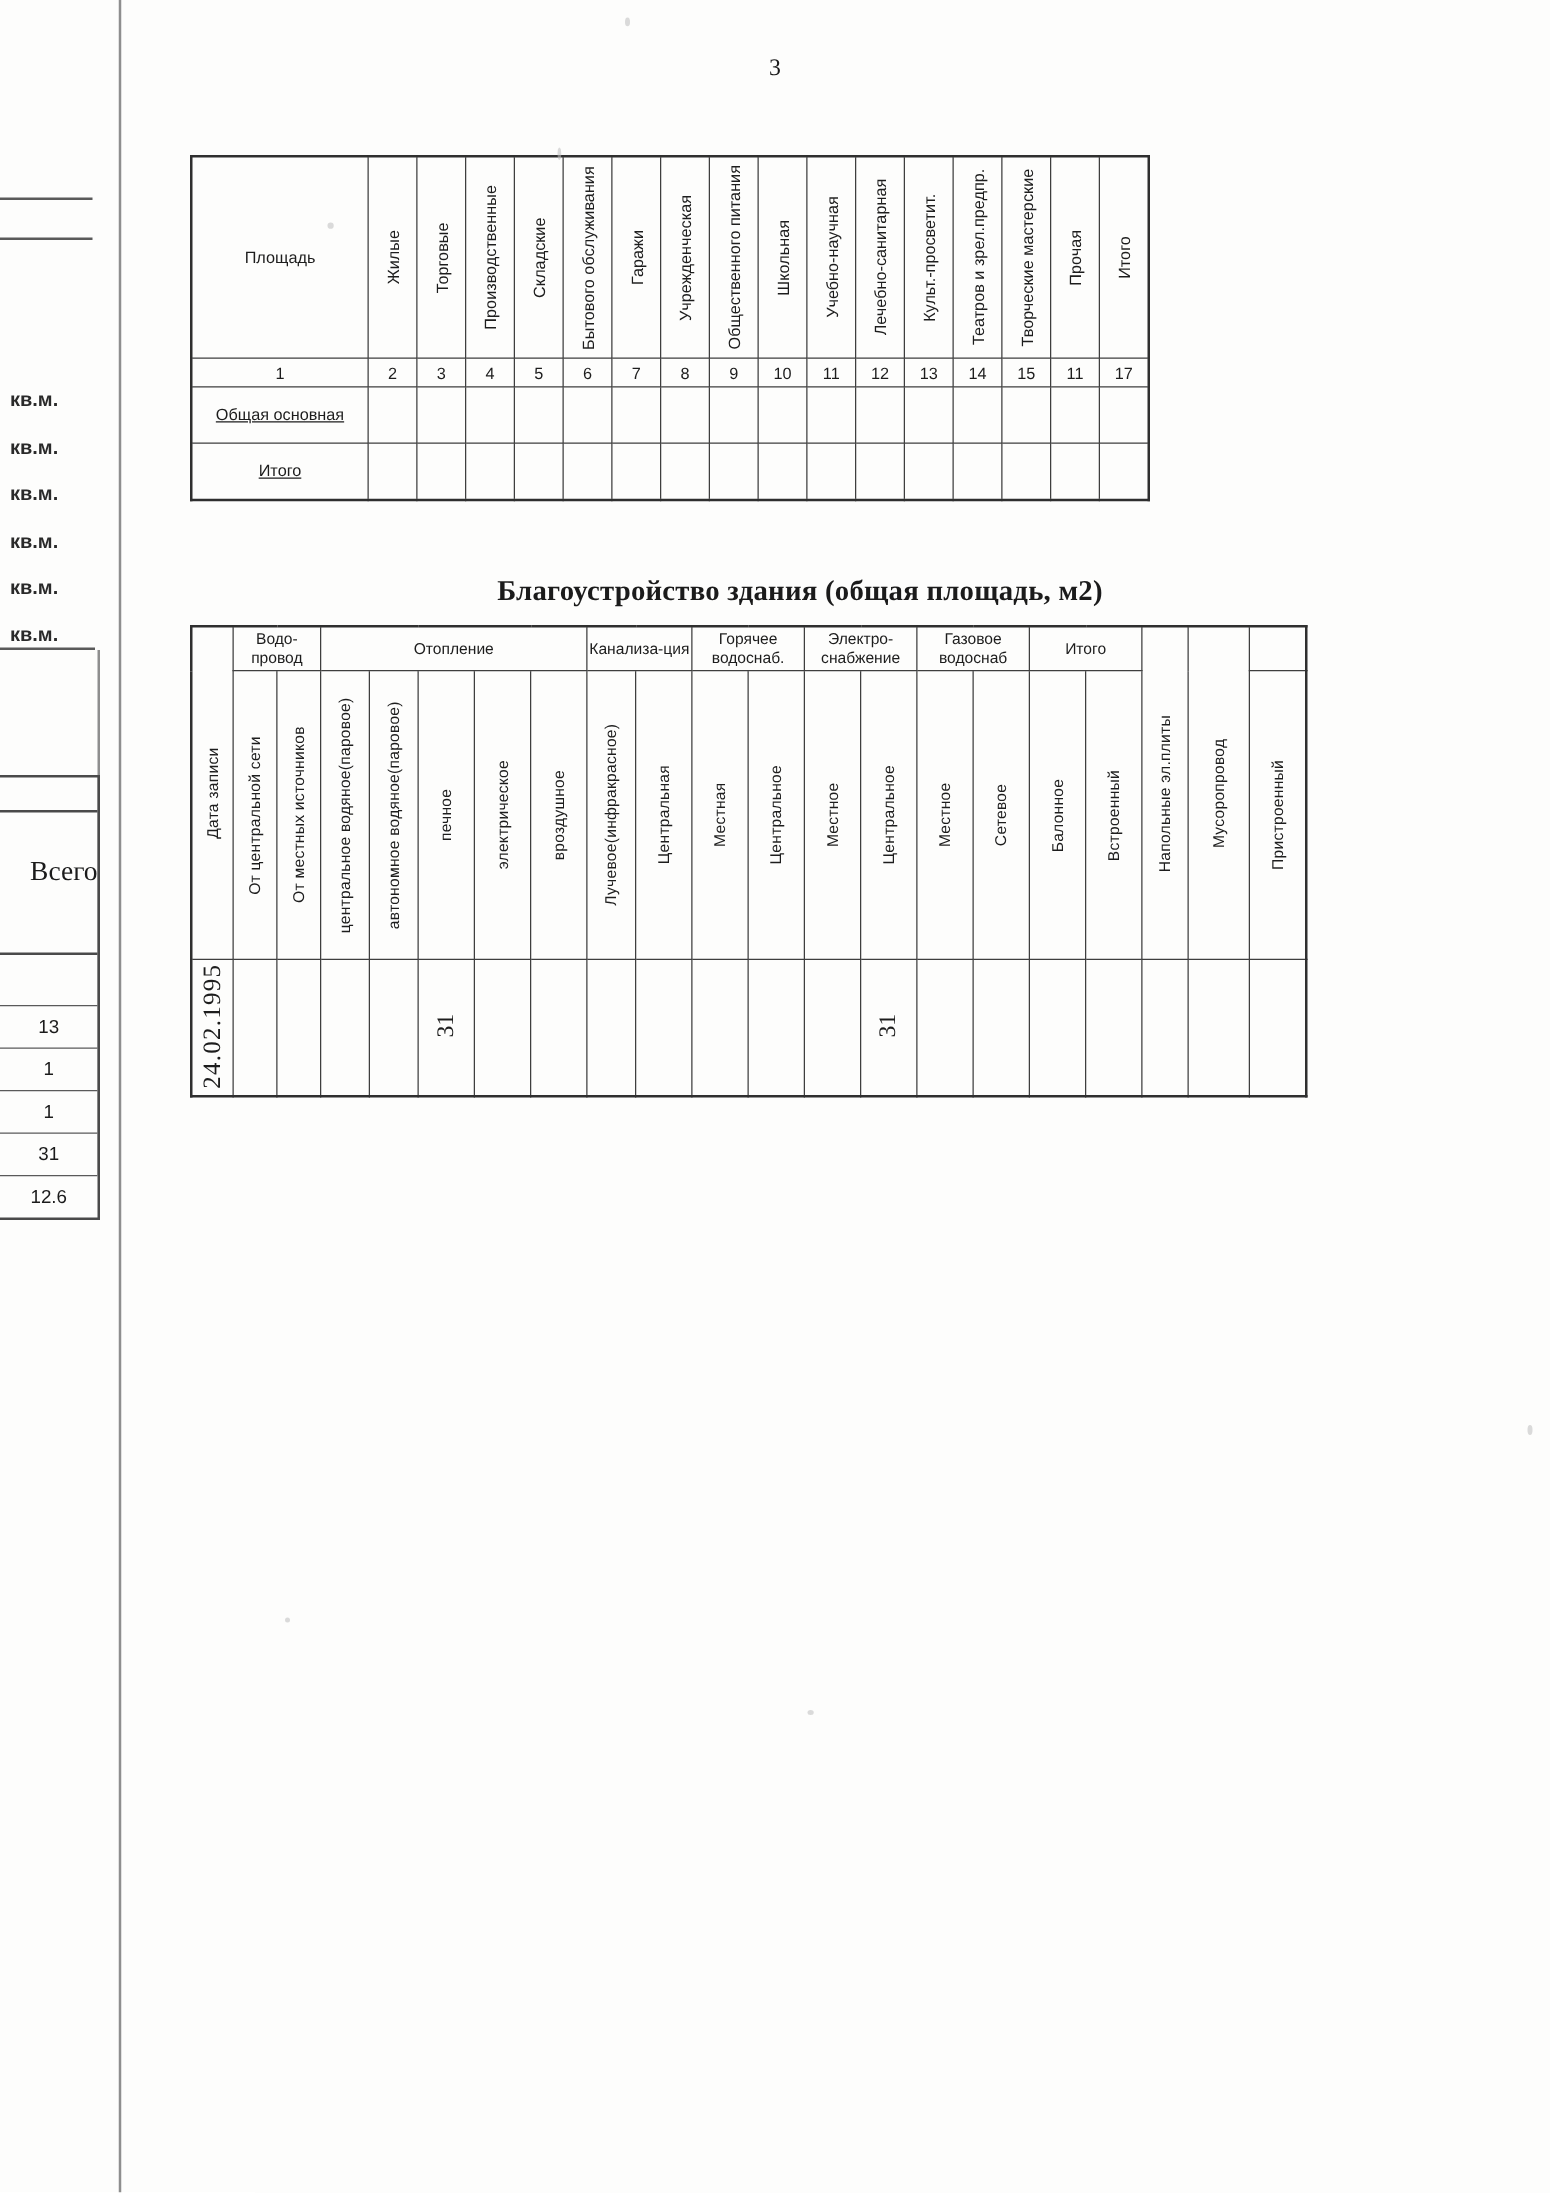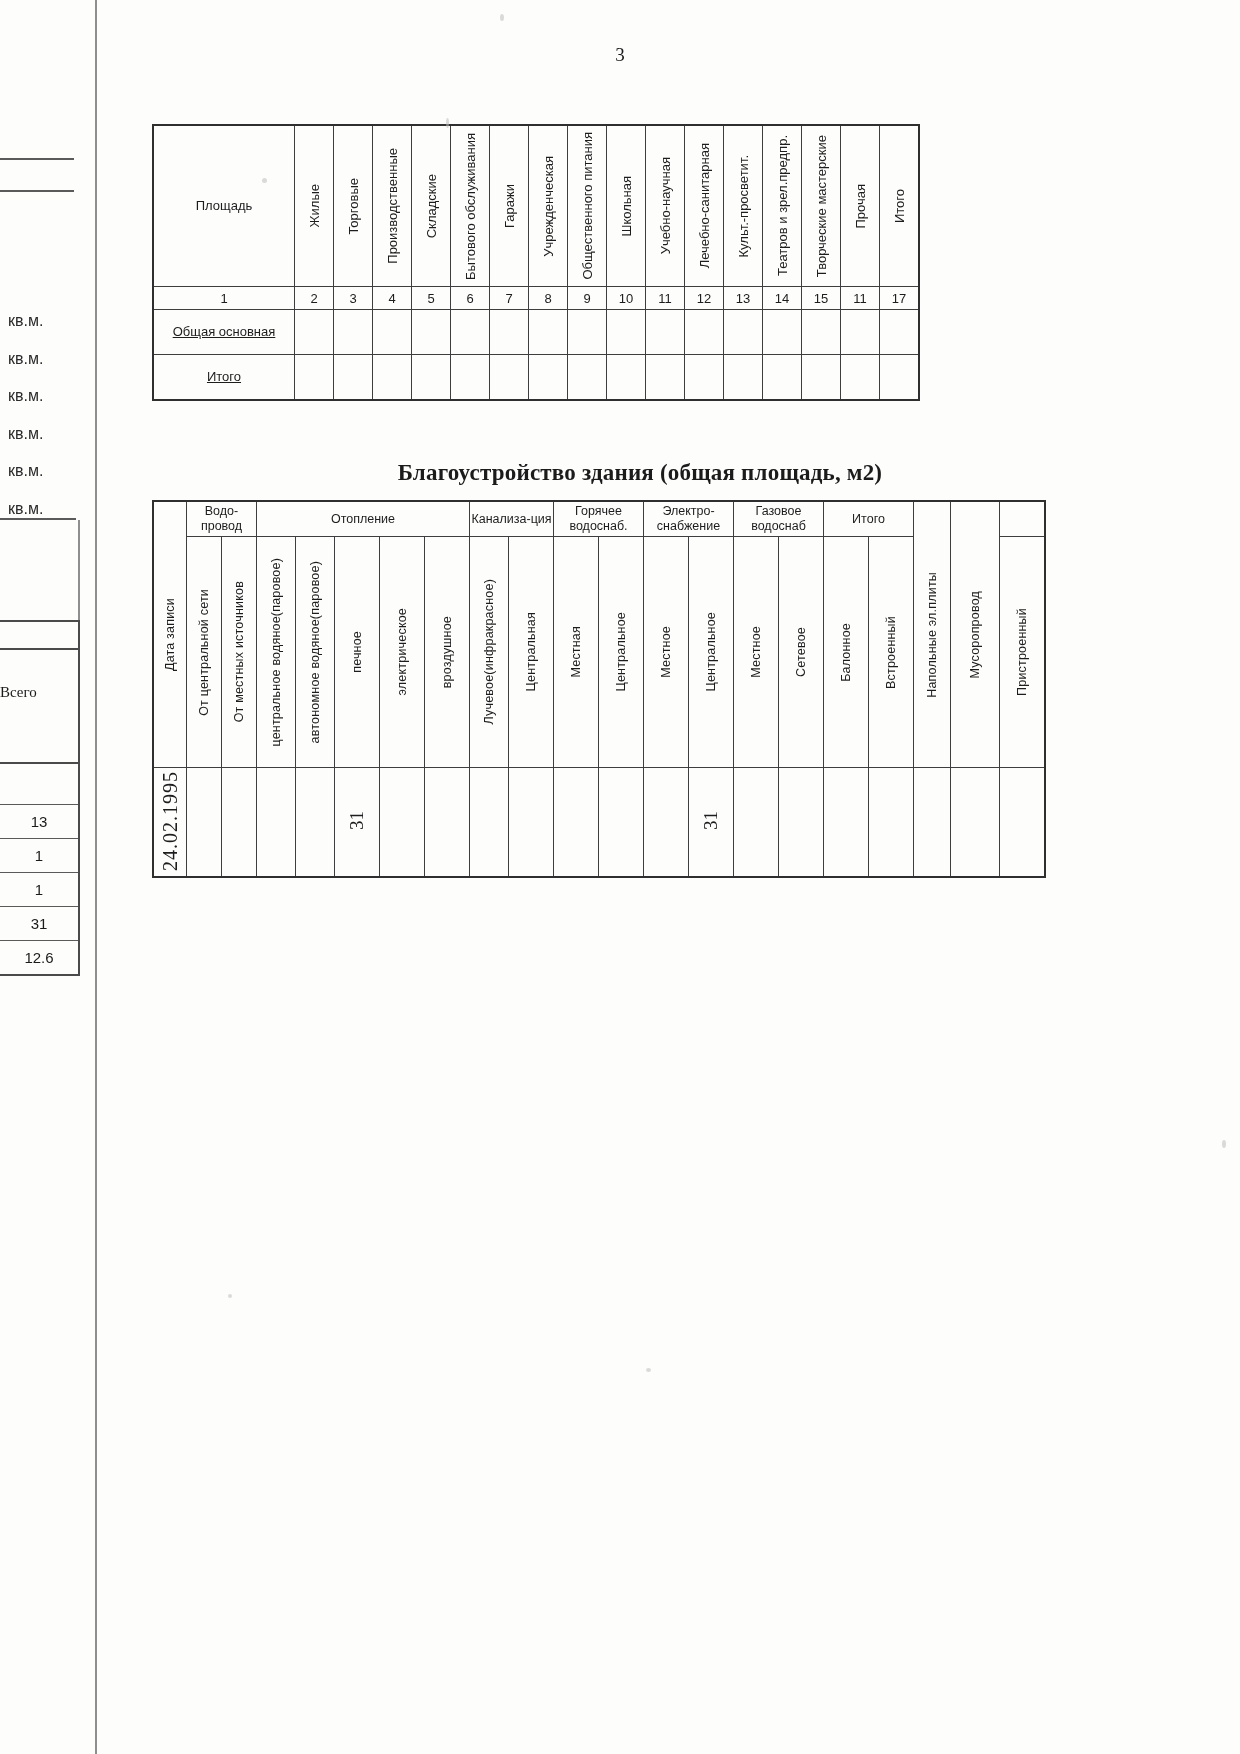--- a/index.html
+++ b/index.html
@@ -67,41 +67,41 @@
   .kvm-list {
     position: absolute;
     left: 8px;
     top: 302px;
     width: 70px;
     font-family: "Liberation Sans", sans-serif;
     font-size: 16px;
     line-height: 37.5px;
     color: #2a2a2a;
   }
-  .kvm-list div { height: 37.5px; }
+  .kvm-list div { height: 37.5px; font-weight: bold; }
 
   .vsego-box {
     position: absolute;
     left: 0;
     top: 620px;
     width: 78px;
     border: 2px solid #4a4a4a;
     border-left: none;
   }
   .vsego-head {
     height: 140px;
     border-bottom: 2px solid #4a4a4a;
     position: relative;
   }
   .vsego-head span {
     position: absolute;
     left: 0; right: 0;
     top: 62px;
-    text-align: left;
-    font-size: 15px;
+    text-align: right;
+    font-size: 22px;
   }
   .vsego-head .tickline {
     position: absolute;
     left: 0; right: 0;
     top: 26px;
     border-top: 2px solid #4a4a4a;
   }
   .vsego-row {
     height: 33px;
     border-bottom: 1px solid #5a5a5a;

